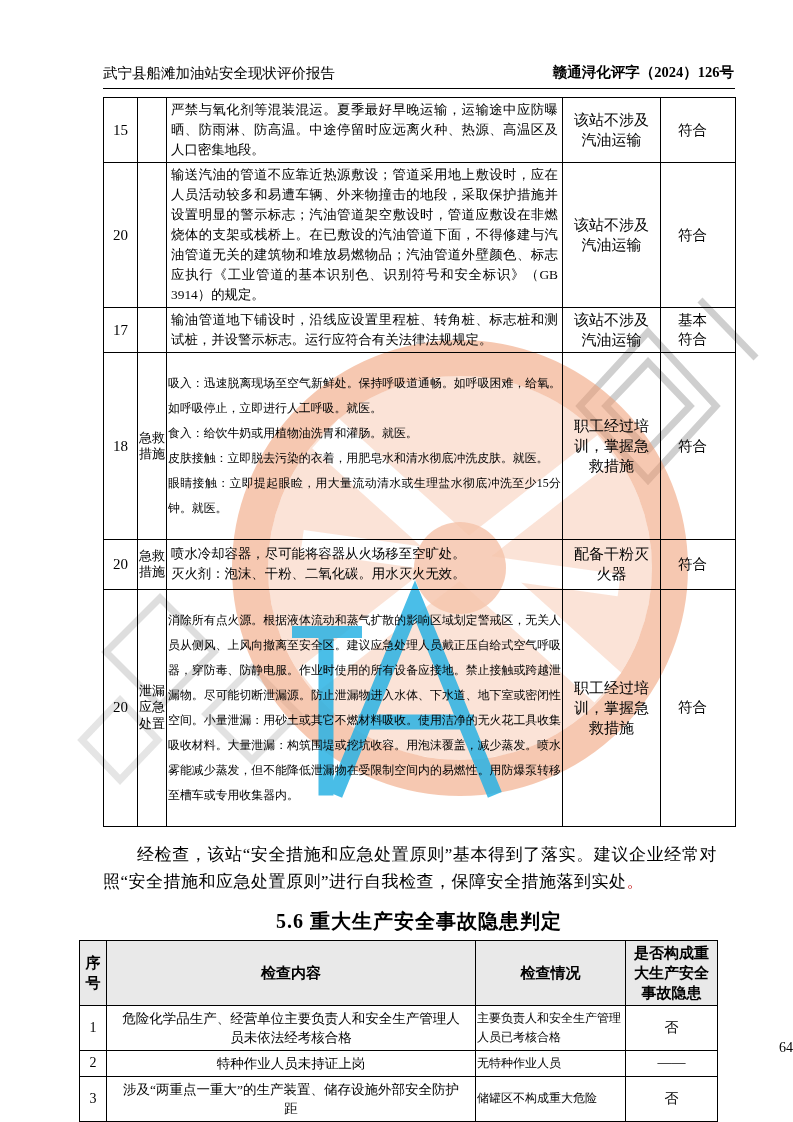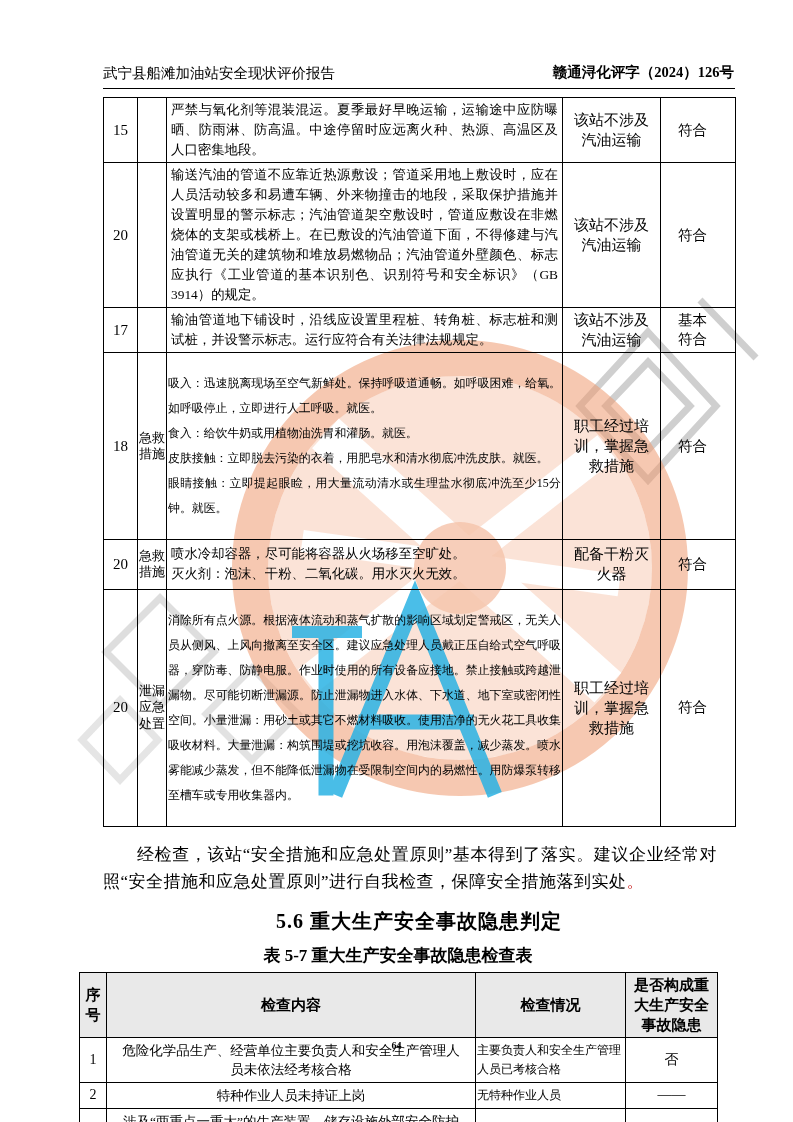--- a/index.html
+++ b/index.html
@@ -32,21 +32,21 @@
   .tbl-caption{margin:9px 0 0 -24px;width:638px;text-align:center;font-size:17px;font-weight:bold;}
   
   .t2{width:638px;margin:5px 0 0 -24px;}
   .t2 td{padding:2px 1px;}
   .t2 .th{background:#e9e9e9;font-weight:bold;text-align:center;font-size:15px;line-height:20px;}
   .t2 .num{text-align:center;font-size:14px;}
   .t2 .cnt{text-align:center;font-size:13.5px;line-height:19px;padding:3px 13px;}
   .t2 .sta{text-align:left;font-size:12px;line-height:19px;margin-top:6px;}
   .t2 .res{text-align:center;font-size:14px;}
   
-  .page-num{position:absolute;top:1040px;left:0;width:100%;text-align:center;font-size:10px;font-weight:bold;}
+  .page-num{position:absolute;top:1040px;left:0;width:100%;text-align:right;font-size:14px;}
   
   .wm{position:absolute;top:0;left:0;width:793px;height:1122px;pointer-events:none;
       mix-blend-mode:multiply;}
 </style>
 </head>
 <body>
 
 <div class="page">
 
   <div class="hdr-left">武宁县船滩加油站安全现状评价报告</div>
@@ -110,21 +110,20 @@
         <td class="sta">职工经过培训，掌握急救措施</td>
         <td class="res">符合</td>
       </tr>
     </tbody>
       </table>
 
     <p class="para"><span>经检查，该站“安全措施和应急处置原则”基本得到了落实。建议企业经常对照“安全措施和应急处置原则”进行自我检查，保障安全措施落到实处</span><span class="endmark">。</span></p>
 
     <div class="sec-title">5.6 重大生产安全事故隐患判定</div>
 
-    <div class="tbl-caption">表 5-7 重大生产安全事故隐患检查表</div>
 
     <table class="t2">
       <colgroup>
           <col style="width:27px">
           <col style="width:369px">
           <col style="width:150px">
           <col style="width:92px">
         </colgroup>
       <tbody>
           <tr>

